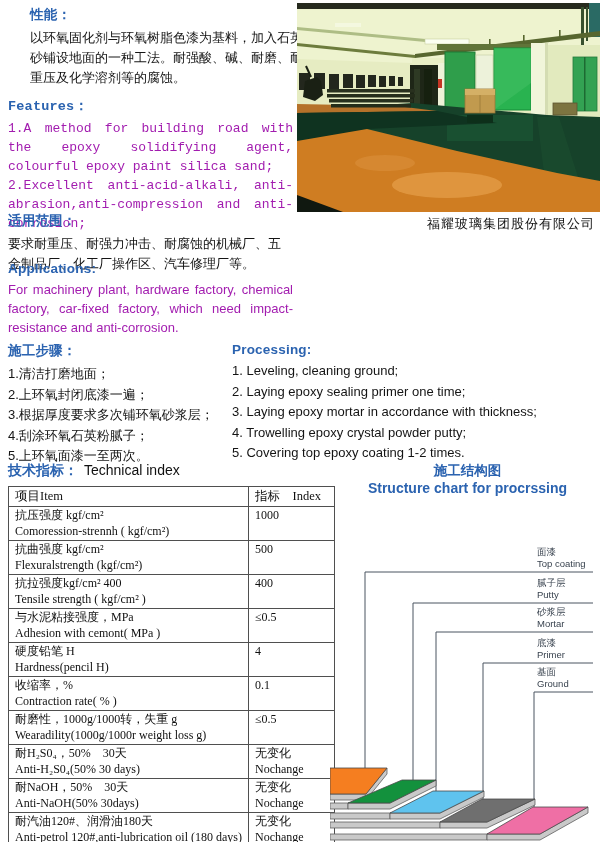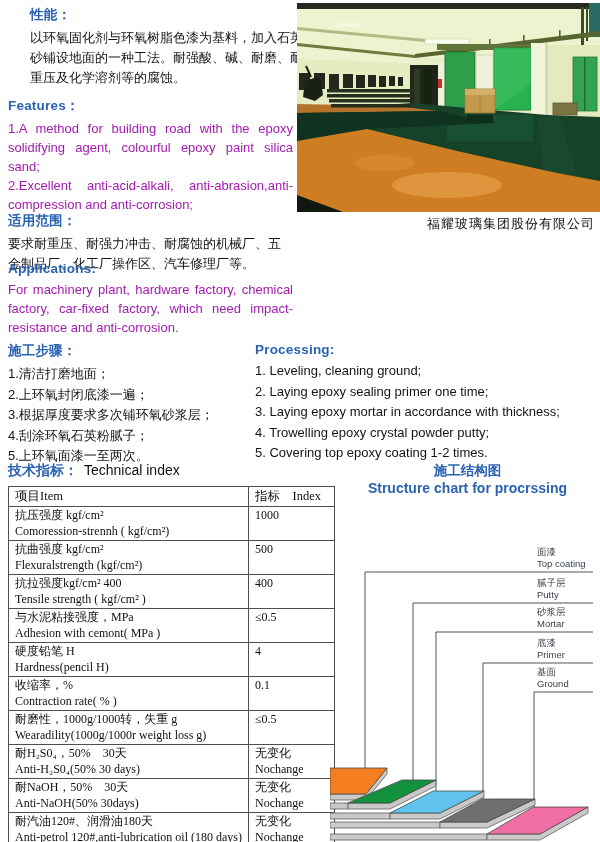--- a/index.html
+++ b/index.html
@@ -42,21 +42,21 @@
   svg text.lbl{font-family:"Liberation Sans",sans-serif;font-size:9.5px;fill:#39434f;}
 </style>
 </head>
 <body>
 
 <div class="abs sec" style="left:8px;top:6px;width:285px;margin-left:22px;">
   <span class="bluehead">性能：</span>
   <div class="body-zh">以环氧固化剂与环氧树脂色漆为基料，加入石英砂铺设地面的一种工法。耐强酸、碱、耐磨、耐重压及化学溶剂等的腐蚀。</div>
 </div>
 
-<div class="abs sec" style="left:8px;top:97px;width:285px;">
+<div class="abs sec" style="left:8px;top:97px;width:285px;font-family:Liberation Mono, monospace;">
   <span class="bluehead">Features：</span>
   <div class="body-en">1.A method for building road with the epoxy solidifying agent, colourful epoxy paint silica sand;</div>
   <div class="body-en">2.Excellent anti-acid-alkali, anti-abrasion,anti-compression and anti-corrosion;</div>
 </div>
 
 <div class="abs sec" style="left:8px;top:192px;width:285px;margin-top:20px;">
   <span class="bluehead">适用范围：</span>
   <div class="body-zh">要求耐重压、耐强力冲击、耐腐蚀的机械厂、五金制品厂、化工厂操作区、汽车修理厂等。</div>
 </div>
 
@@ -69,21 +69,21 @@
   <span class="bluehead">施工步骤：</span>
   <ul class="list">
     <li>1.清洁打磨地面；</li>
     <li>2.上环氧封闭底漆一遍；</li>
     <li>3.根据厚度要求多次铺环氧砂浆层；</li>
     <li>4.刮涂环氧石英粉腻子；</li>
     <li>5.上环氧面漆一至两次。</li>
   </ul>
 </div>
 
-<div class="abs sec" style="left:255px;top:342px;width:320px;">
+<div class="abs sec" style="left:232px;top:342px;width:320px;">
   <span class="bluehead">Processing:</span>
   <ul class="list">
     <li>1. Leveling, cleaning ground;</li>
     <li>2. Laying epoxy sealing primer one time;</li>
     <li>3. Laying epoxy mortar in accordance with thickness;</li>
     <li>4. Trowelling epoxy crystal powder putty;</li>
     <li>5. Covering top epoxy coating 1-2 times.</li>
   </ul>
 </div>
 

